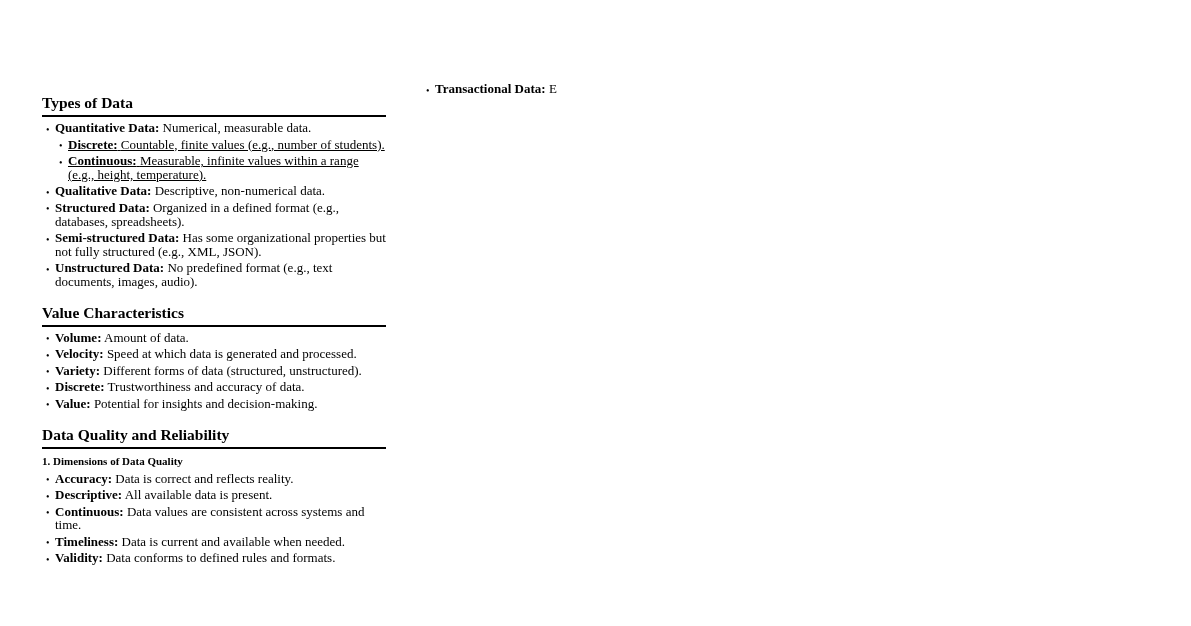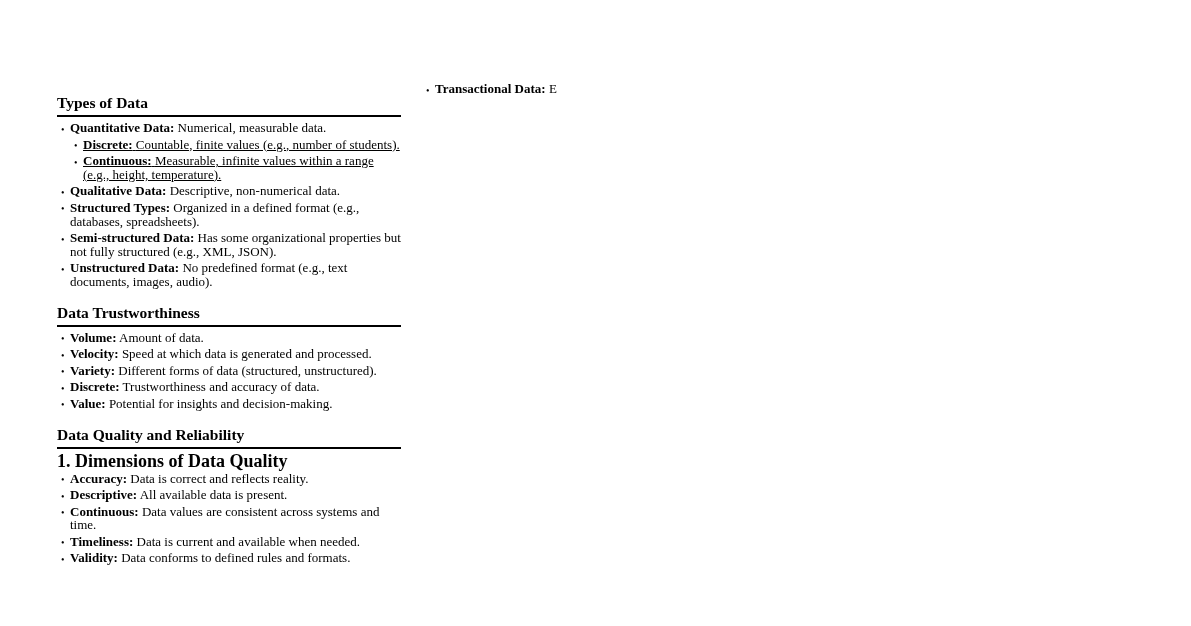--- a/index.html
+++ b/index.html
@@ -6,39 +6,39 @@
   .page {
     position: relative;
     width: 1191px;
     height: 626px;
     background: #ffffff;
     color: #000000;
     font-family: "Liberation Serif", "DejaVu Serif", serif;
     overflow: hidden;
   }
   .column { position: absolute; top: 82px; width: 344px; }
-  .col-left  { left: 57px; }
+  .col-left  { left: 42px; }
   .col-right { left: 422px; }
 
   .section-title {
     font-size: 15.5px;
     font-weight: bold;
     line-height: 18px;
     margin: 15px 0 0 0;
   }
   .section.first .section-title { margin-top: 12px; }
 
   .rule {
     height: 0;
     border-bottom: 2px solid #000000;
     margin: 3px 0 0 0;
   }
 
   .sub-heading {
-    font-size: 18px;
+    font-size: 11px;
     font-weight: bold;
     line-height: 14px;
     margin: 5px 0 0 0;
   }
 
   ul.items {
     list-style: none;
     margin: 4px 0 0 0;
     padding: 0;
   }
@@ -85,33 +85,33 @@
             </li>
             <li>
               <span class="term">Continuous:</span> <span class="desc">Measurable, infinite values within a range (e.g., height, temperature).</span>
             </li>
           </ul>
         </li>
         <li>
           <span class="term">Qualitative Data:</span> <span class="desc">Descriptive, non-numerical data.</span>
         </li>
         <li>
-          <span class="term">Structured Types:</span> <span class="desc">Organized in a defined format (e.g., databases, spreadsheets).</span>
+          <span class="term">Structured Data:</span> <span class="desc">Organized in a defined format (e.g., databases, spreadsheets).</span>
         </li>
         <li>
           <span class="term">Semi-structured Data:</span> <span class="desc">Has some organizational properties but not fully structured (e.g., XML, JSON).</span>
         </li>
         <li>
           <span class="term">Unstructured Data:</span> <span class="desc">No predefined format (e.g., text documents, images, audio).</span>
         </li>
       </ul>
     </div>
 
     <div class="section">
-      <div class="section-title">Data Trustworthiness</div>
+      <div class="section-title">Value Characteristics</div>
       <div class="rule"></div>
       <ul class="items">
         <li>
           <span class="term">Volume:</span> <span class="desc">Amount of data.</span>
         </li>
         <li>
           <span class="term">Velocity:</span> <span class="desc">Speed at which data is generated and processed.</span>
         </li>
         <li>
           <span class="term">Variety:</span> <span class="desc">Different forms of data (structured, unstructured).</span>

